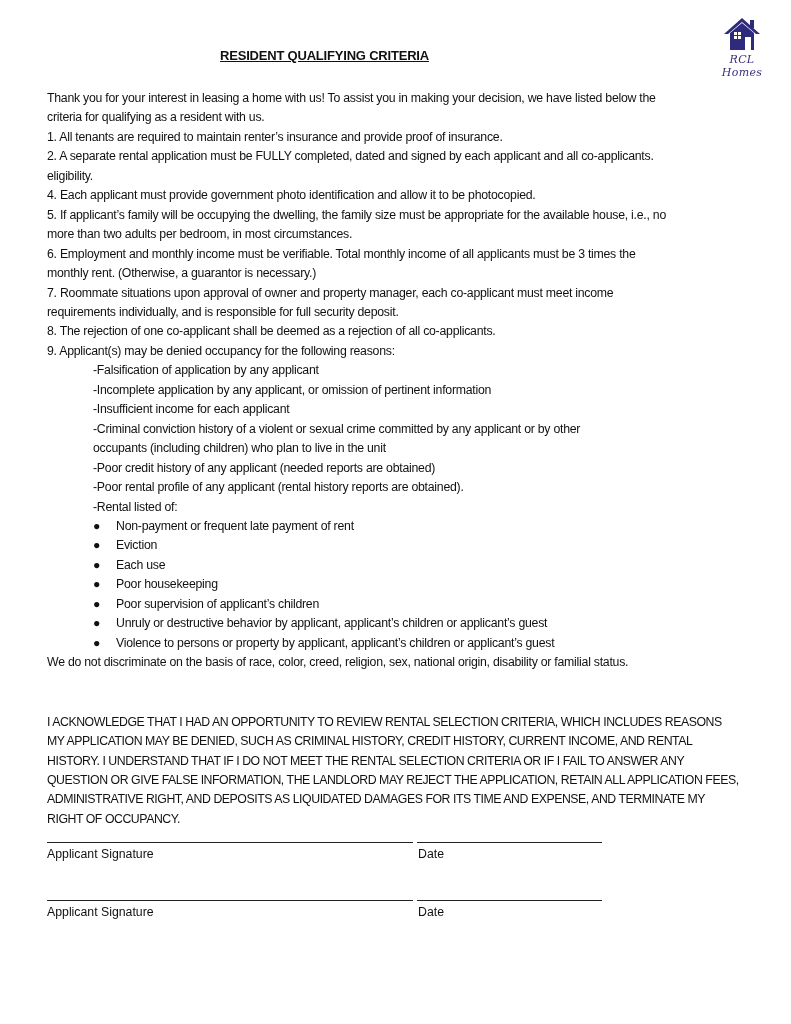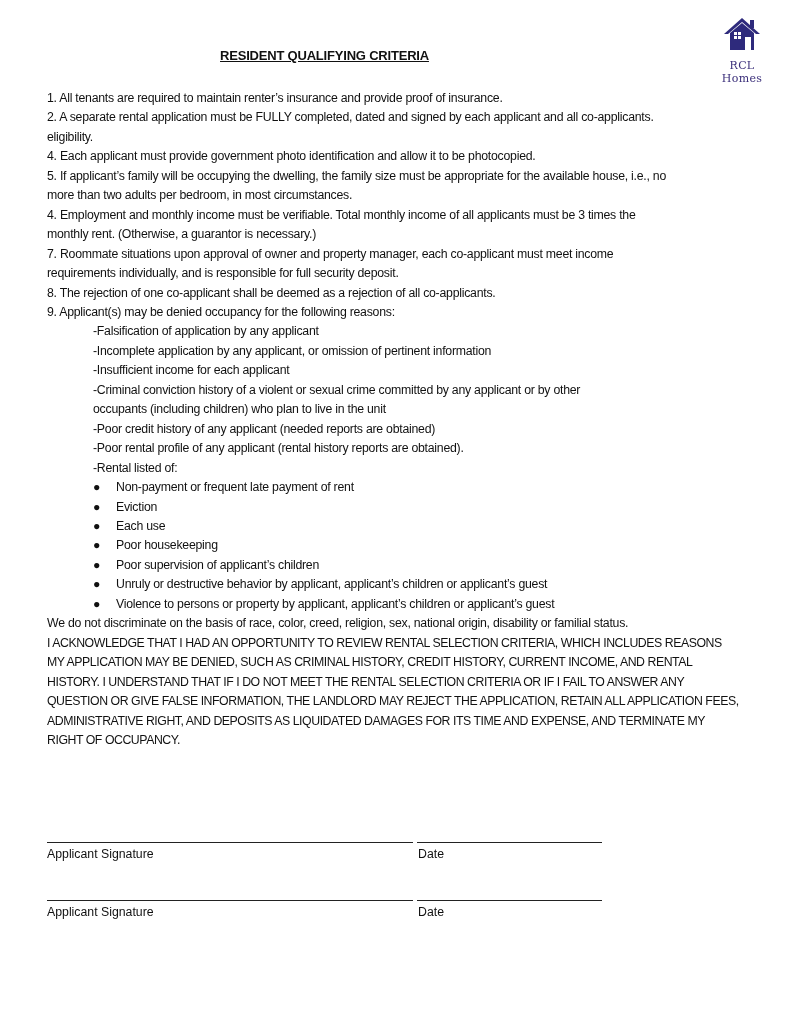--- a/index.html
+++ b/index.html
@@ -1,28 +1,28 @@
 <!DOCTYPE html>
 <html><head>
 <meta charset="utf-8">
 <style>
   html, body { margin: 0; padding: 0; background: #ffffff; }
   body { width: 791px; height: 1024px; position: relative; overflow: hidden;
          font-family: "Liberation Sans", sans-serif; color: #111; }
   .logo { position: absolute; left: 712px; top: 16px; width: 60px; height: 60px; text-align: center; }
   .logo svg { display: block; margin: 0 auto; }
-  .logo-text { font-family: "DejaVu Serif", serif; font-size: 11px; color: #3b2f7a; margin-top: 7px; letter-spacing: 0.3px; }
+  .logo-text { font-family: "DejaVu Serif", serif; font-style: italic; font-size: 11px; color: #3b2f7a; margin-top: 1px; letter-spacing: 0.3px; }
   .title { position: absolute; left: 0; width: 649px; top: 48px; text-align: center;
            font-weight: bold; font-size: 13px; text-decoration: underline; letter-spacing: -0.2px; }
   .body { position: absolute; left: 47px; top: 89px; width: 700px; font-size: 12.3px; line-height: 19.45px; letter-spacing: -0.25px; }
   .line { white-space: nowrap; }
   .indent { padding-left: 46px; }
   .bullet { padding-left: 46px; display: flex; }
   .bullet .dot { width: 23px; }
-  .caps { letter-spacing: -0.45px; }
+  .caps { letter-spacing: -0.45px; margin-top: 40px; }
   .sig-line { position: absolute; border-top: 1px solid #222; }
   .sig-label { position: absolute; font-size: 12.3px; }
 </style>
 </head>
 <body>
 
 <div class="logo">
   <svg width="40" height="36" viewBox="0 0 40 36">
     <polygon points="20,2 2,18 6,18 20,6 34,18 38,18" fill="#2e2a7c"></polygon>
     <rect x="28" y="4" width="4" height="8" fill="#2e2a7c"></rect>
@@ -31,29 +31,33 @@
     <line x1="15.5" y1="16" x2="15.5" y2="23" stroke="#2e2a7c" stroke-width="1"></line>
     <line x1="12" y1="19.5" x2="19" y2="19.5" stroke="#2e2a7c" stroke-width="1"></line>
     <rect x="23" y="21" width="6" height="13" fill="#ffffff"></rect>
   </svg>
   <div class="logo-text">RCL Homes</div>
 </div>
 
 <div class="title">RESIDENT QUALIFYING CRITERIA</div>
 
 <div class="body">
+  <div>
+    <div class="line">Thank you for your interest in leasing a home with us! To assist you in making your decision, we have listed below the</div>
+    <div class="line">criteria for qualifying as a resident with us.</div>
+  </div>
 
   <div>
     <div class="line">1. All tenants are required to maintain renter’s insurance and provide proof of insurance.</div>
     <div class="line">2. A separate rental application must be FULLY completed, dated and signed by each applicant and all co-applicants.</div>
     <div class="line">eligibility.</div>
     <div class="line">4. Each applicant must provide government photo identification and allow it to be photocopied.</div>
     <div class="line">5. If applicant’s family will be occupying the dwelling, the family size must be appropriate for the available house, i.e., no</div>
     <div class="line">more than two adults per bedroom, in most circumstances.</div>
-    <div class="line">4. Employment and monthly income must be verifiable. Total monthly income of all applicants must be 3 times the</div>
+    <div class="line">6. Employment and monthly income must be verifiable. Total monthly income of all applicants must be 3 times the</div>
     <div class="line">monthly rent. (Otherwise, a guarantor is necessary.)</div>
     <div class="line">7. Roommate situations upon approval of owner and property manager, each co-applicant must meet income</div>
     <div class="line">requirements individually, and is responsible for full security deposit.</div>
     <div class="line">8. The rejection of one co-applicant shall be deemed as a rejection of all co-applicants.</div>
     <div class="line">9. Applicant(s) may be denied occupancy for the following reasons:</div>
   </div>
 
   <div>
     <div class="line indent">-Falsification of application by any applicant</div>
     <div class="line indent">-Incomplete application by any applicant, or omission of pertinent information</div>

